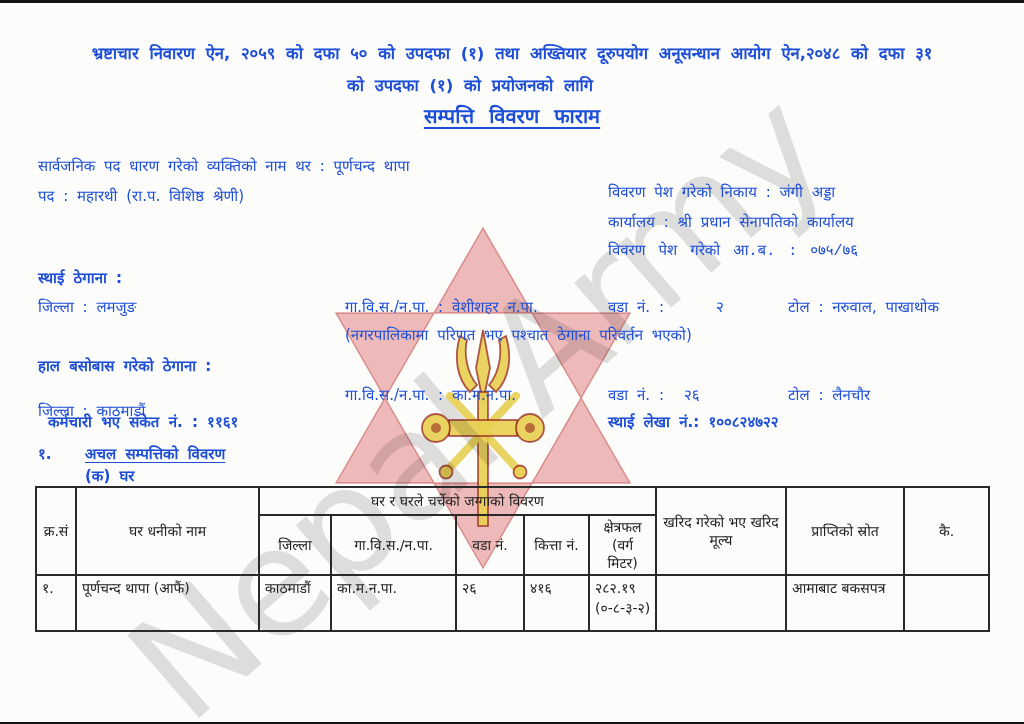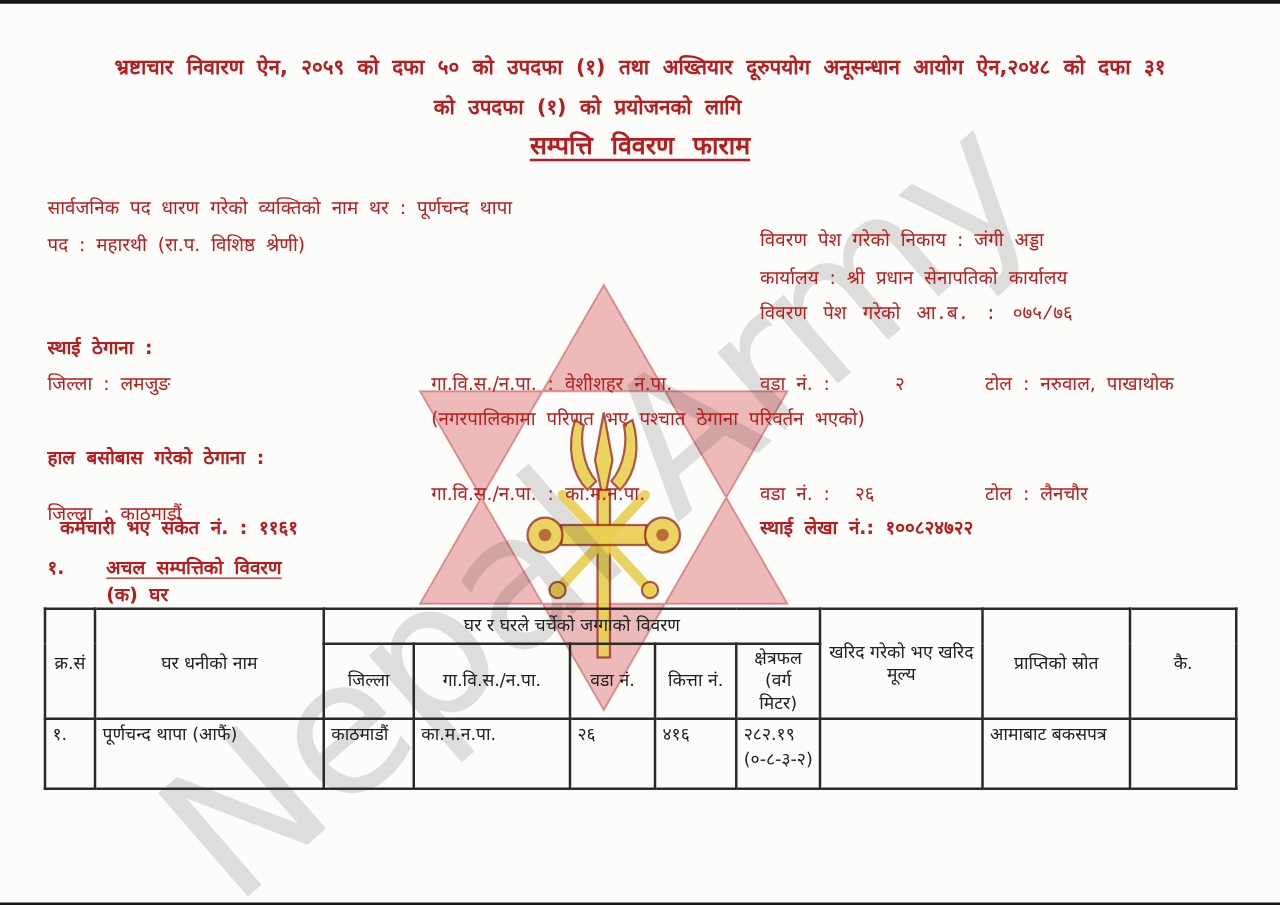--- a/index.html
+++ b/index.html
@@ -18,21 +18,21 @@
   .gold-dot{fill:#8f1a1a;fill-opacity:.55;}
   .gold-line{stroke:#e8cf52;stroke-width:8;stroke-linecap:round;opacity:.9;}
   #wm-text{
     position:absolute;left:0;top:330px;width:960px;height:160px;z-index:2;
     font-size:150px;line-height:152px;color:#c6c6c6;opacity:.55;
     text-align:center;white-space:nowrap;
     transform:rotate(-41deg);transform-origin:50% 50%;
     mix-blend-mode:multiply;pointer-events:none;letter-spacing:-2px;
   }
 
-  .abs{position:absolute;white-space:nowrap;z-index:3;line-height:20px;font-size:15px;color:#b91c1c;word-spacing:4px;}
+  .abs{position:absolute;white-space:nowrap;z-index:3;line-height:20px;font-size:15px;color:#1d4ed8;word-spacing:4px;}
   .bold{font-weight:bold;}
   .und{text-decoration:underline;text-underline-offset:3px;text-align:center;}
 
   #hdr1{top:44px;left:0;width:1024px;text-align:center;font-size:16.5px;font-weight:bold;word-spacing:5px;}
   #hdr2{top:76px;left:0;width:940px;text-align:center;font-size:16.5px;font-weight:bold;word-spacing:5px;}
   #doc-title{top:106px;left:0;width:1024px;text-align:center;font-size:20px;font-weight:bold;word-spacing:8px;}
   #doc-title span{text-decoration:underline;text-underline-offset:4px;}
 
   #name-line{left:38px;top:156px;}
   #post-line{left:38px;top:186px;}

